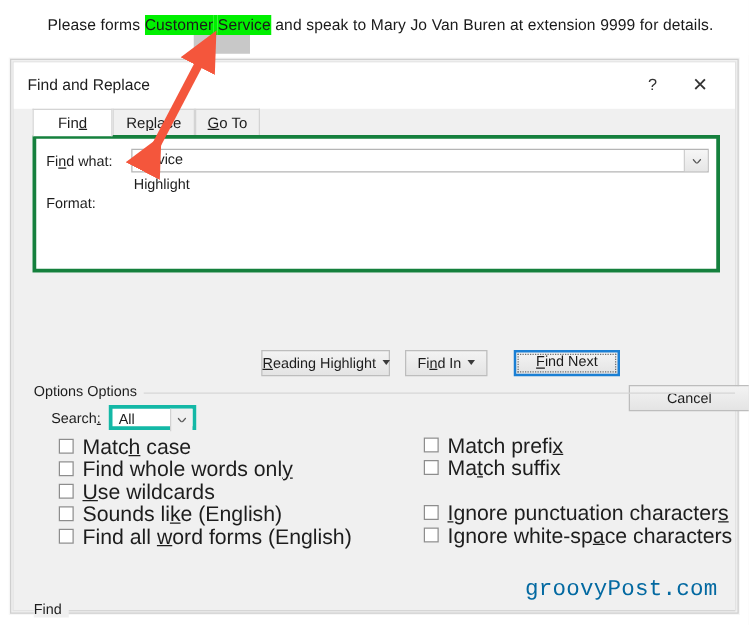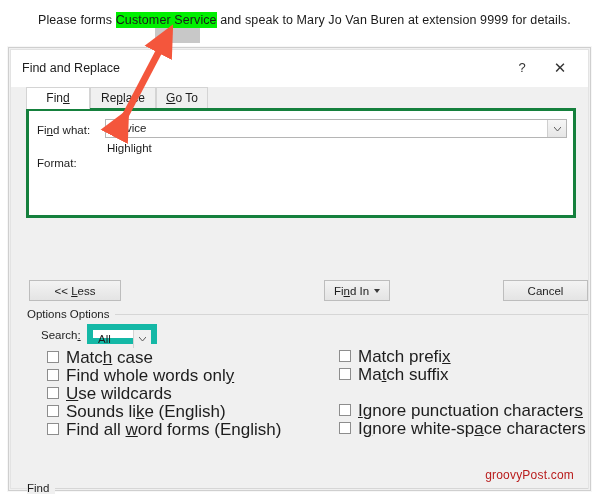--- a/index.html
+++ b/index.html
@@ -226,21 +226,21 @@
     text-align: center;
     cursor: default;
     font-family: "Liberation Sans", sans-serif;
     white-space: nowrap;
   }
   .btn-row { top: 230px; height: 21px; line-height: 20px; }
   #btn-less    { left: 18px;  width: 92px; }
   #btn-reading { left: 198px; width: 103px; }
   #btn-findin  { left: 313px; width: 66px; }
   #btn-findnext{ left: 400px; width: 85px; }
-  #btn-cancel  { left: 492px; width: 85px; }
+  #btn-cancel  { left: 492px; width: 97px; margin-top: 28px; }
 
   #btn-findnext {
     border: 2px solid #1a7fd4;
     background: linear-gradient(#f3f3f3, #e4e4e4);
     line-height: 17px;
   }
   #btn-findnext .focusring {
     position: absolute;
     left: 1px; top: 1px; right: 1px; bottom: 1px;
     border: 1px dotted #6e6e6e;
@@ -280,21 +280,21 @@
   
   #lbl-search {
     position: absolute;
     left: 30px; top: 279px;
     font-size: 11.5px; color: #1d1d1d;
   }
   #search-select {
     position: absolute;
     left: 76px; top: 274px;
     width: 70px; height: 20px;
-    border: 6px solid #14b8a6;
+    border: 3px solid #14b8a6;
     background: #ffffff;
     box-sizing: border-box;
   }
   #search-select-value {
     position: absolute;
     left: 5px; top: 3px;
     font-size: 11.5px; color: #1d1d1d;
   }
   #search-select-btn {
     position: absolute;
@@ -328,23 +328,23 @@
     line-height: 15px;
   }
   .col-left  { left: 36px; }
   .col-right { left: 328px; }
 
   
   #watermark {
     position: absolute;
     right: 14px;
     bottom: 6px;
-    font-family: Liberation Sans, sans-serif;
-    font-size: 12px;
-    color: #b91c1c;
+    font-family: Liberation Mono, monospace;
+    font-size: 18px;
+    color: #0369a1;
     letter-spacing: 0.2px;
   }
 
   
   #arrow-svg {
     position: absolute;
     left: 0; top: 0;
     width: 599px; height: 500px;
     pointer-events: none;
     z-index: 50;
@@ -384,25 +384,29 @@
                 <path d="M0 0 L3.5 4 L7 0" fill="none" stroke="#5a5a5a" stroke-width="1"></path>
               </svg>
         </span>
       </div>
     </div>
 
     <div class="lbl" id="lbl-format">Format:</div>
     <div class="lbl" id="val-format">Highlight</div>
   </div>
 
-  <div class="btn btn-row" id="btn-less"><span>&lt;&lt; <span class="ul">L</span>ess</span></div>
-
+
+  <div class="btn btn-row" id="btn-reading"><span><span class="ul">R</span>eading Highlight</span><span class="dd-caret"></span></div>
 
   <div class="btn btn-row" id="btn-findin"><span>Fi<span class="ul">n</span>d In</span><span class="dd-caret"></span></div>
 
+  <div class="btn btn-row" id="btn-findnext">
+    <span class="focusring"></span>
+    <span><span class="ul">F</span>ind Next</span>
+  </div>
 
   <div class="btn btn-row" id="btn-cancel">Cancel</div>
 
   <div class="group-label" id="grp-search-label">Options Options</div>
   <div class="group-rule" id="grp-search-rule"></div>
 
   <div id="lbl-search">Search<span class="ul">:</span></div>
   <div id="search-select">
     <div id="search-select-value">All</div>
     <div id="search-select-btn">

